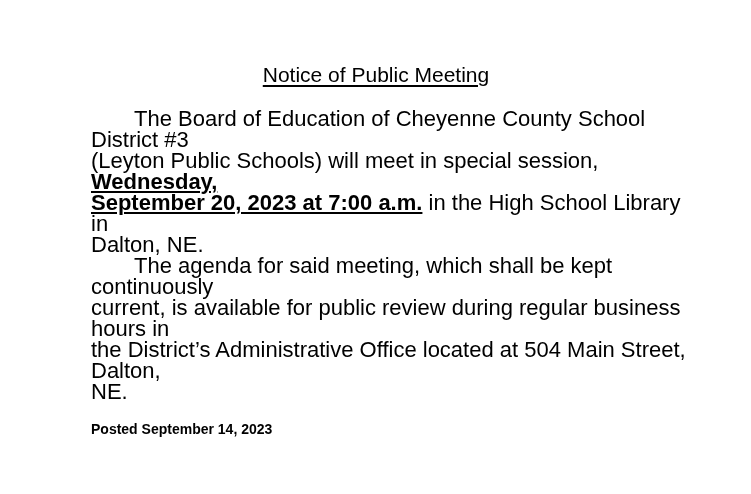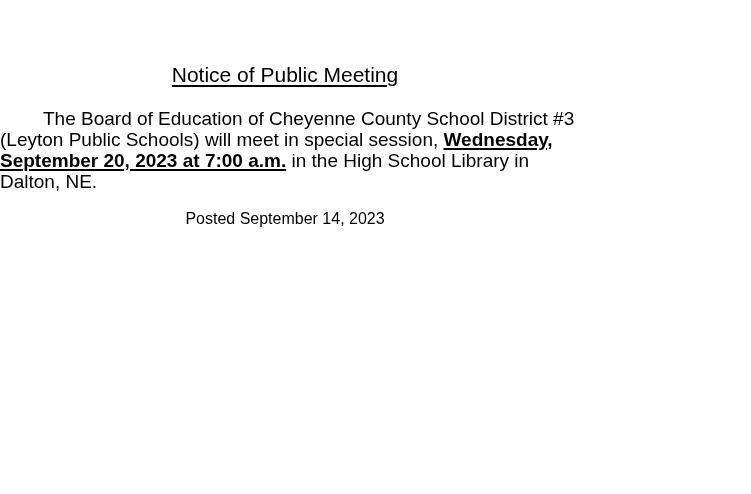--- a/index.html
+++ b/index.html
@@ -10,71 +10,77 @@
   .page {
     position: relative;
     width: 751px;
     height: 494px;
     background: #ffffff;
     overflow: hidden;
     font-family: "Liberation Sans", "DejaVu Sans", sans-serif;
     color: #000000;
   }
   .content {
+    margin-left: 91px;
     width: 570px;
   }
   .doc-title {
     margin: 63px 0 0 0;
     font-size: 21px;
     line-height: 24px;
     font-weight: normal;
     text-align: center;
     letter-spacing: 0;
   }
   .doc-title .title-underline {
     text-decoration: underline;
     text-underline-offset: 3px;
     text-decoration-thickness: 1.5px;
   }
   p.body-para {
     margin: 0;
-    font-size: 19px;
+    font-size: 22px;
     line-height: 21px;
     white-space: pre-line;
     text-indent: 43px;
     width: 600px; 
   }
   p.body-para.first {
     margin-top: 21px;
   }
   .emphasis {
     font-weight: bold;
     text-decoration: underline;
     text-decoration-thickness: 2px;
     text-underline-offset: 2px;
   }
   p.posted {
     margin: 19px 0 0 0;
-    font-size: 16px;
+    font-size: 14px;
     line-height: 16px;
-    text-align: center;
+    text-align: left;
     width: 570px;
+    font-weight: bold;
   }
 </style>
 </head>
 <body>
 
 <div class="page">
   <div class="content">
 
     <h1 class="doc-title"><span class="title-underline">Notice of Public Meeting</span></h1>
 
     <p class="body-para first"><span>The Board of Education of Cheyenne County School District #3
 (Leyton Public Schools) will meet in special session, </span><span class="emphasis">Wednesday,
 September 20, 2023 at 7:00 a.m.</span><span> in the High School Library in
 Dalton, NE.</span></p>
 
 
+    <p class="body-para">The agenda for said meeting, which shall be kept continuously
+current, is available for public review during regular business hours in
+the District’s Administrative Office located at 504 Main Street, Dalton,
+NE.</p>
 
     <p class="posted">Posted September 14, 2023</p>
 
   </div>
 </div>
 
 </body></html>

